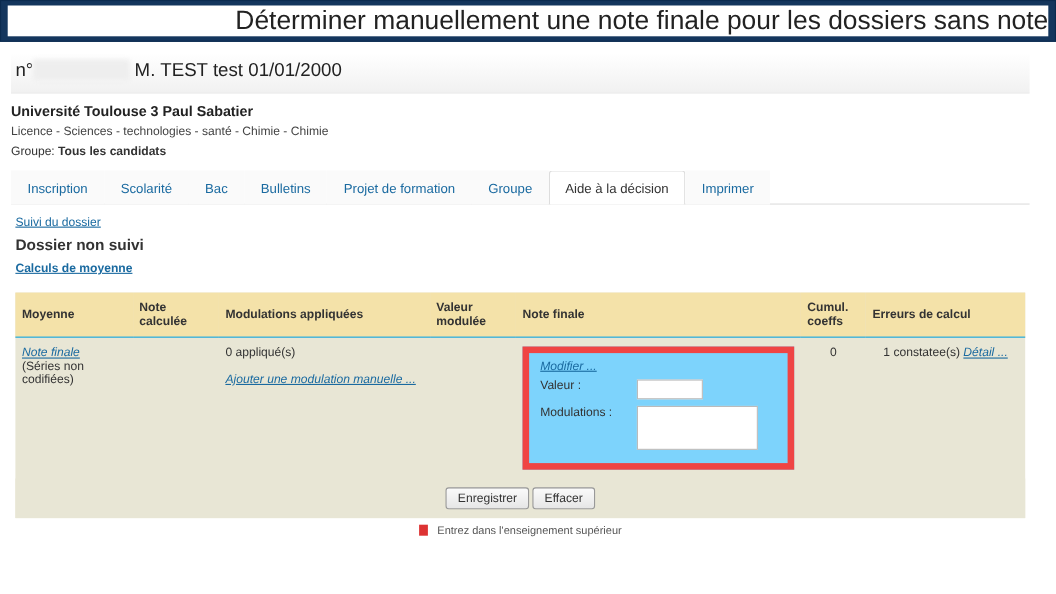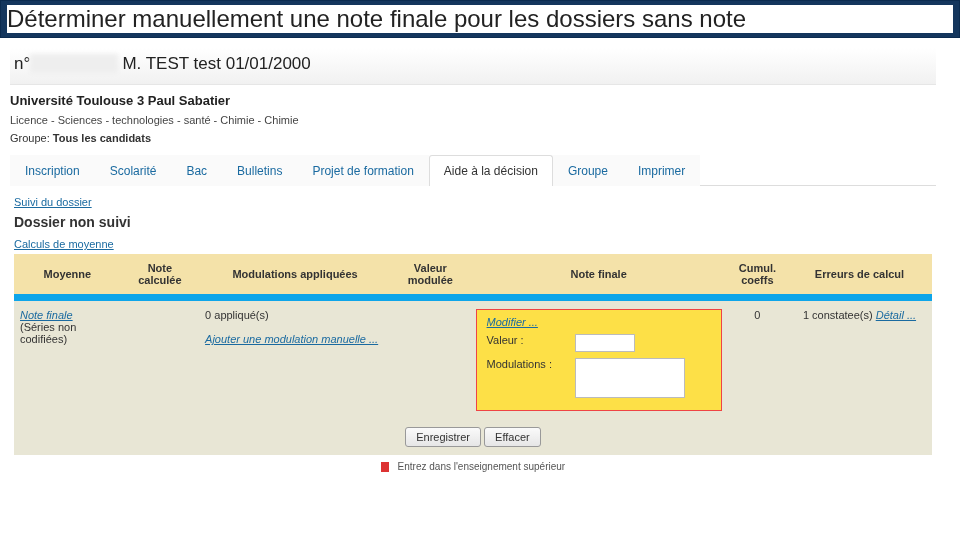--- a/index.html
+++ b/index.html
@@ -1,48 +1,48 @@
 <!DOCTYPE html>
 <html><head>
 <meta charset="utf-8">
 <style>
   * { box-sizing: border-box; margin: 0; padding: 0; }
   body { font-family: Arial, Helvetica, sans-serif; font-size: 12px; color: #333; background: #fff; width: 960px; }
   .slide-title-bar { background: #14365d; border: 1px solid #0b2b4f; padding: 4px 6px; }
-  .slide-title { font-size: 24px; color: #222; background: #fff; display: inline-block; width: 100%; font-weight: 400; font-family: "Segoe UI", Arial, sans-serif; }
+  .slide-title { font-size: 24px; color: #222; background: #fff; display: inline-block; width: 100%; font-weight: 400; font-family: "Segoe UI", Arial, sans-serif; text-align: right; }
   .content { padding: 10px 24px 0 10px; }
   .candidate-bar { background: linear-gradient(#fff, #f1f1f1); padding: 6px 4px 10px 4px; border-bottom: 1px solid #e6e6e6; margin-bottom: 8px; }
   .candidate-bar .line { font-size: 17px; color: #222; }
   .candidate-bar .blur { background: #eee; color: #eee; border-radius: 2px; padding: 0 4px; filter: blur(2px); }
   .uni { font-size: 13px; font-weight: bold; margin: 8px 0 6px 0; color: #222; }
   .crumbs { font-size: 11px; color: #444; margin-bottom: 6px; }
   .group-line { font-size: 11px; margin-bottom: 10px; }
   .group-line b { font-weight: bold; }
   .tabs { display: flex; border-bottom: 1px solid #ddd; font-size: 12px; align-items: center; }
   .tabs .tab { padding: 8px 14px; color: #1a6aa0; cursor: pointer; border: 1px solid transparent; border-bottom: none; position: relative; top: 1px; background: #fafafa; }
   .tabs .tab.active { background: #fff; border-color: #ddd; color: #333; border-radius: 3px 3px 0 0; }
   .section { padding: 10px 4px 4px 4px; }
   .link { color: #1a6aa0; text-decoration: underline; cursor: pointer; }
   .suivi-label { font-size: 11px; color: #1a6aa0; margin-bottom: 6px; text-decoration: underline; }
   .suivi-row { display: flex; align-items: center; gap: 10px; margin-bottom: 8px; }
   .suivi-row .status { font-weight: bold; font-size: 14px; }
   .red-box { border: 2px solid #d40000; padding: 2px; display: inline-block; }
   .btn { background: linear-gradient(#fafafa,#e6e6e6); border: 1px solid #999; border-radius: 3px; padding: 3px 10px; font-size: 11px; cursor: pointer; color: #333; }
-  .calc-label { font-size: 11px; color: #1a6aa0; text-decoration: underline; margin-bottom: 4px; }
+  .calc-label { font-size: 11px; color: #1a6aa0; text-decoration: underline; margin-bottom: 16px; font-weight: bold; }
   table.grid { width: 100%; border-collapse: collapse; background: #e8e6d5; font-size: 11px; }
-  table.grid thead th { background: #f4e2a9; color: #333; font-weight: bold; padding: 8px 6px; text-align: center; border-bottom: 7px solid #0ea5e9; }
+  table.grid thead th { background: #f4e2a9; color: #333; font-weight: bold; padding: 8px 6px; text-align: left; border-bottom: 1px solid #0ea5e9; }
   table.grid tbody td { padding: 8px 6px; vertical-align: top; color: #333; }
   .col-moy { width: 110px; text-align: left; }
   .col-note { width: 80px; text-align: center; }
   .col-mod { width: 200px; }
   .col-val { width: 80px; text-align: center; }
   .col-final { width: 260px; }
   .col-cumul { width: 60px; text-align: center; }
   .col-err { width: 150px; text-align: center; }
-  .final-box { border: 1px solid #ef4444; padding: 6px 10px; background: #fde047; }
+  .final-box { border: 6px solid #ef4444; padding: 6px 10px; background: #7dd3fc; }
   .final-box .row { display: flex; align-items: flex-start; gap: 8px; margin-bottom: 6px; }
   .final-box label { font-size: 11px; color: #333; min-width: 80px; }
   .final-box input[type=text] { width: 60px; height: 18px; border: 1px solid #bbb; font-size: 11px; padding: 1px 3px; }
   .final-box textarea { width: 110px; height: 40px; border: 1px solid #bbb; font-size: 11px; resize: none; }
   .action-row { text-align: center; padding: 6px 0 10px 0; background: #e8e6d5; }
   .footer-note { text-align: center; font-size: 10px; color: #555; padding: 6px 0; }
   .footer-note .sq { display: inline-block; width: 8px; height: 10px; background: #d33; margin-right: 6px; vertical-align: middle; }
   .italic { font-style: italic; }
 </style>
 </head>
@@ -68,22 +68,22 @@
     <span>Groupe:</span>
     <b>Tous les candidats</b>
   </div>
 
   <div class="tabs">
     <div class="tab">Inscription</div>
     <div class="tab">Scolarité</div>
     <div class="tab">Bac</div>
     <div class="tab">Bulletins</div>
     <div class="tab">Projet de formation</div>
+    <div class="tab">Groupe</div>
     <div class="tab active">Aide à la décision</div>
-    <div class="tab">Groupe</div>
     <div class="tab">Imprimer</div>
   </div>
 
   <div class="section">
     <div class="suivi-label">Suivi du dossier</div>
     <div class="suivi-row">
       <span class="status">Dossier non suivi</span>
     </div>
     <div class="calc-label">Calculs de moyenne</div>
 

